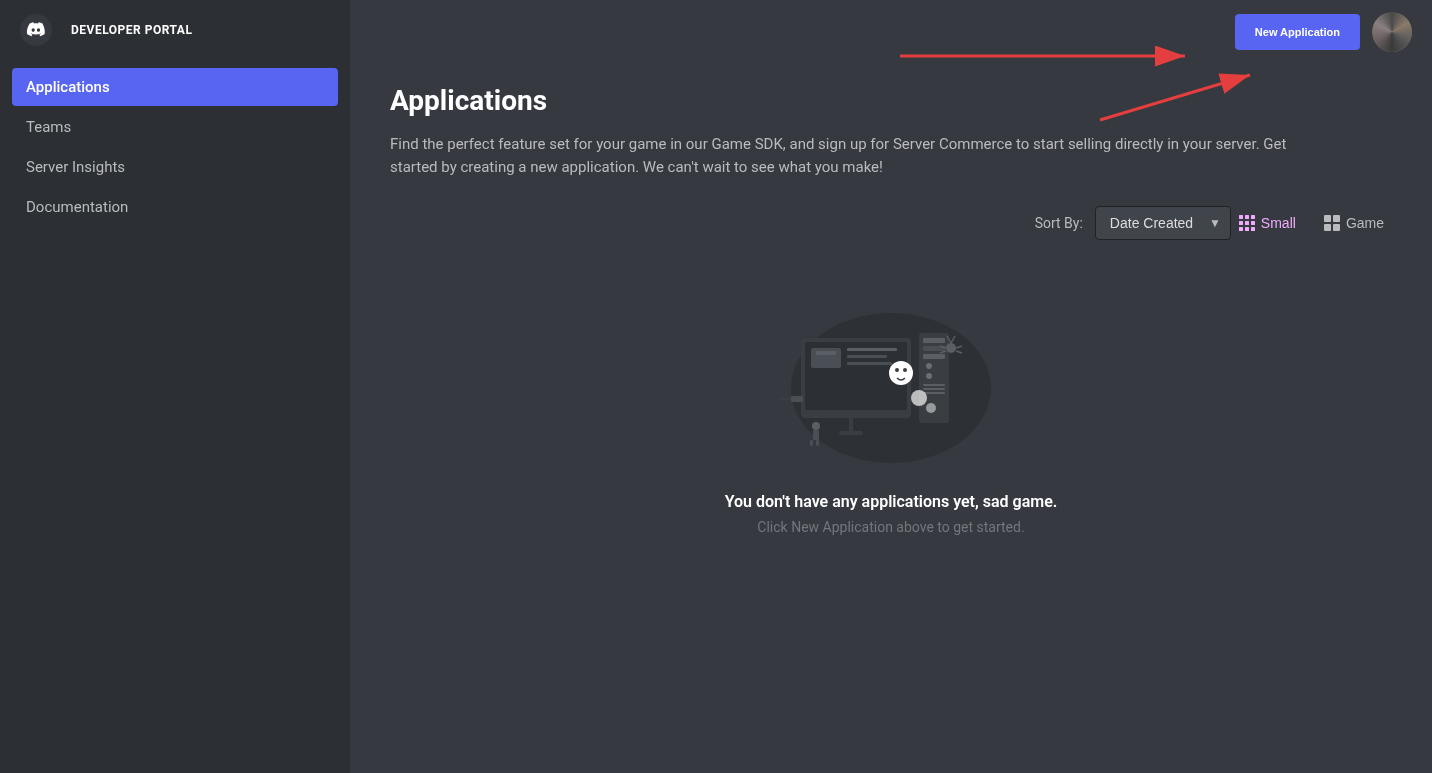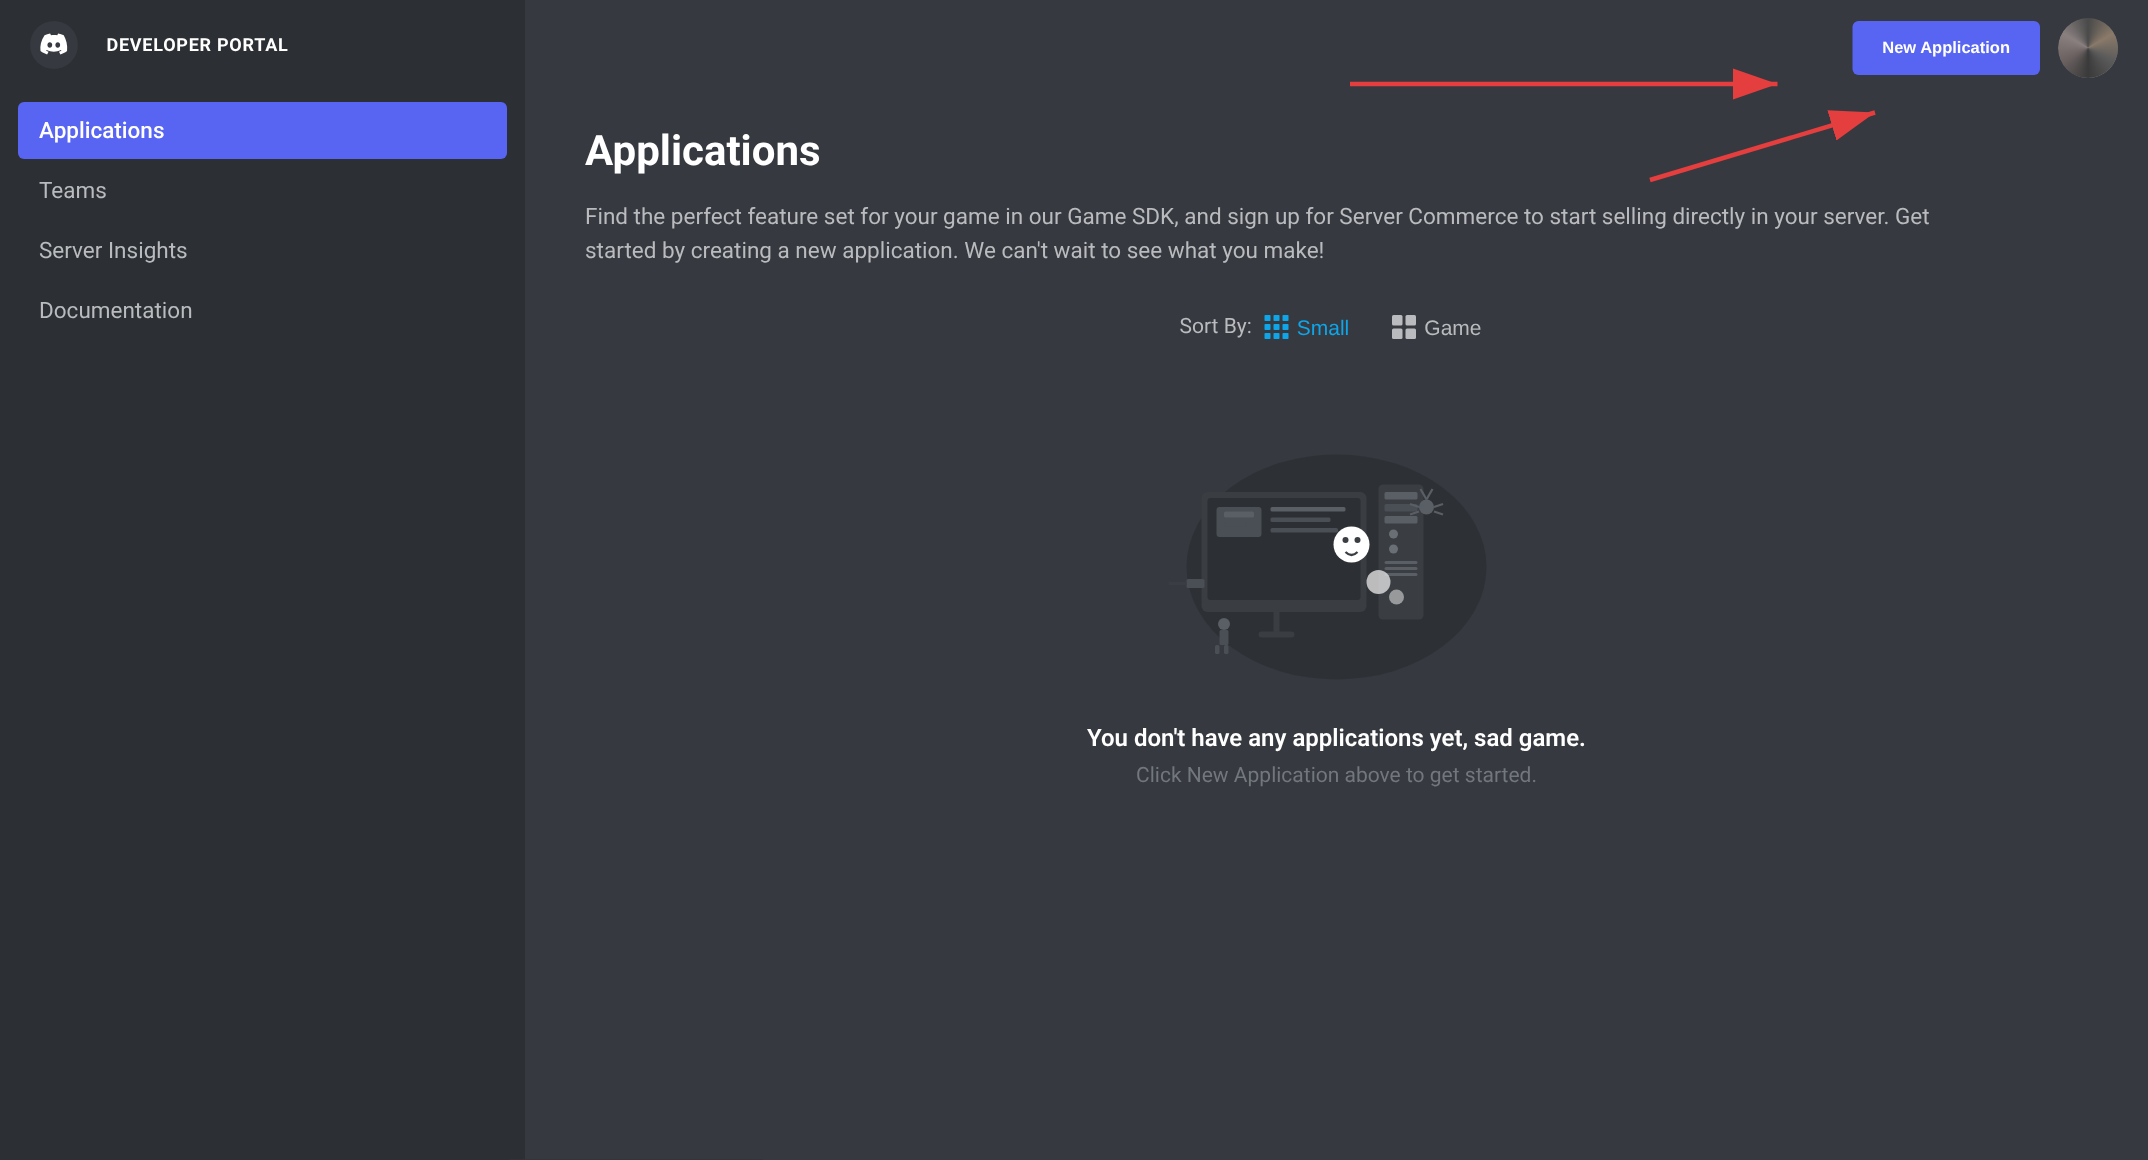--- a/index.html
+++ b/index.html
@@ -127,21 +127,21 @@
       font-size: 15px;
       color: #b9bbbe;
       max-width: 900px;
       line-height: 1.5;
       margin-bottom: 28px;
     }
 
     .toolbar {
       display: flex;
       align-items: center;
-      justify-content: center;
+      justify-content: flex-end;
       margin-bottom: 28px;
     }
 
     .sort-section {
       display: flex;
       align-items: center;
       gap: 12px;
     }
 
     .sort-label {
@@ -190,21 +190,21 @@
       background: none;
       border: none;
       cursor: pointer;
       font-size: 14px;
       color: #b9bbbe;
       padding: 4px 8px;
       border-radius: 4px;
     }
 
     .view-btn.active {
-      color: #0ea5e9;
+      color: #f0abfc;
     }
 
     .grid-icon {
       display: grid;
       grid-template-columns: repeat(3, 4px);
       grid-template-rows: repeat(3, 4px);
       gap: 2px;
     }
 
     .grid-dot {
@@ -311,20 +311,28 @@
     </div>
   </div>
 
   <div class="page-body">
     <h1 class="page-title">Applications</h1>
     <p class="page-description">Find the perfect feature set for your game in our Game SDK, and sign up for Server Commerce to start selling directly in your server. Get started by creating a new application. We can't wait to see what you make!</p>
 
     <div class="toolbar">
       <div class="sort-section">
         <span class="sort-label">Sort By:</span>
+        <div class="sort-wrapper">
+          <select class="sort-select">
+            <option>Date Created</option>
+            <option>Name</option>
+            <option>Last Updated</option>
+          </select>
+          <span class="sort-chevron">▼</span>
+        </div>
       </div>
 
       <div class="view-toggle">
         <button class="view-btn active">
           <div class="grid-icon">
             <div class="grid-dot"></div>
               <div class="grid-dot"></div>
               <div class="grid-dot"></div>
             <div class="grid-dot"></div>
               <div class="grid-dot"></div>

